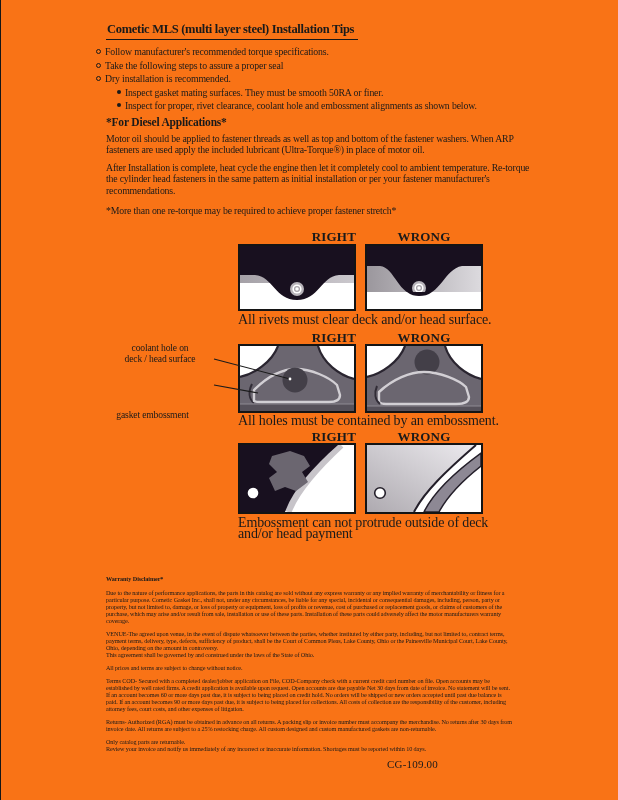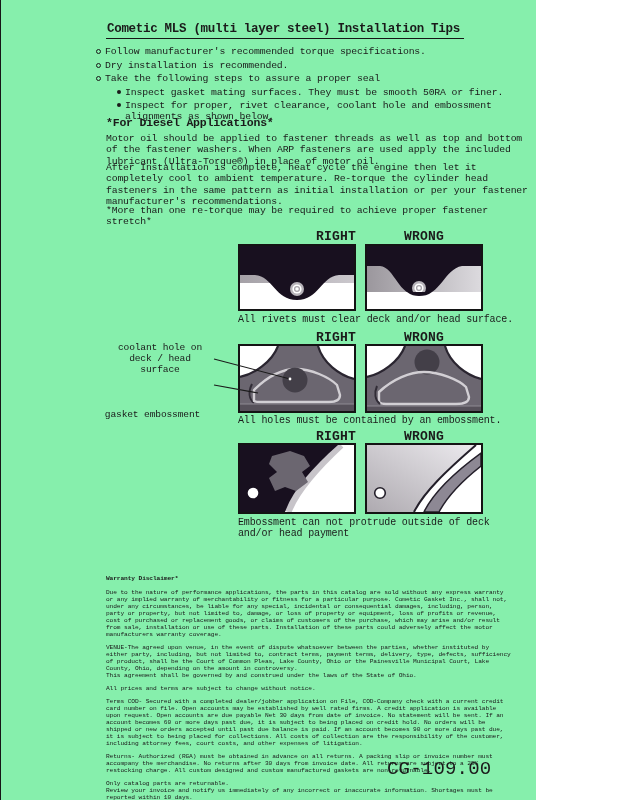--- a/index.html
+++ b/index.html
@@ -1,18 +1,18 @@
 <!DOCTYPE html>
 <html><head>
 <meta charset="utf-8">
 <style>
   html,body { margin:0; padding:0; background:#ffffff; }
   .page {
-    position:relative; width:536px; height:800px; background:#86efac;
-    font-family:Liberation Mono, monospace; color:#1a1a1a; overflow:hidden;
+    position:relative; width:618px; height:800px; background:#f97316;
+    font-family:Liberation Serif, serif; color:#1a1a1a; overflow:hidden;
   }
   .left-rule { position:absolute; left:0; top:0; width:1px; height:800px; background:#161616; }
 
   .title {
     position:absolute; left:106px; top:22px;
     font-size:12.5px; font-weight:bold; letter-spacing:-0.3px;
     border-bottom:1.5px solid #161616; padding:0 4px 2px 1px; white-space:nowrap;
   }
 
   .bullets { position:absolute; left:96px; top:46px; font-size:9.8px; letter-spacing:-0.15px; }
@@ -25,54 +25,54 @@
   .diesel-heading { position:absolute; left:106px; top:116px; font-size:11.5px; font-weight:bold; letter-spacing:-0.2px; }
   .body-para { position:absolute; left:106px; width:424px; font-size:9.8px; line-height:11.3px; letter-spacing:-0.18px; }
   .p1 { top:133px; } .p2 { top:162px; } .pnote { top:205px; }
 
   .dg-label { position:absolute; width:118px; text-align:center; font-size:13px; font-weight:bold; letter-spacing:0.2px; }
   .panel { position:absolute; width:118px; border:2px solid #141414; box-sizing:border-box; background:#fff; }
   .panel svg { display:block; width:100%; height:100%; }
   .r1 { top:244px; height:67px; } .r2 { top:344px; height:69px; } .r3 { top:443px; height:71px; }
   .colL { left:238px;text-align:right; } .colR { left:365px; }
   .lbl1 { top:229px; } .lbl2 { top:330px; } .lbl3 { top:429px; }
-  .caption { position:absolute; left:238px; font-size:10px; letter-spacing:-0.15px; line-height:11px; white-space:pre-line; }
+  .caption { position:absolute; left:238px; font-size:14px; letter-spacing:-0.15px; line-height:11px; white-space:pre-line; }
   .cap1 { top:314px; } .cap2 { top:415px; } .cap3 { top:517px; }
 
   .callout { position:absolute; text-align:center; font-size:9.6px; line-height:10.8px; letter-spacing:-0.15px; white-space:pre-line; }
   .co-coolant { left:108px; top:343px; width:104px; }
   .co-gasket  { left:93px;  top:400px; width:119px;margin-top:10px; }
   .pointer-svg { position:absolute; left:0; top:0; width:618px; height:800px; pointer-events:none; }
 
   .disclaimer { position:absolute; left:106px; top:575px; width:408px; font-size:6.2px; line-height:7px; letter-spacing:-0.1px; }
   .disc-h { font-weight:bold; margin:0 0 7px 0; }
   .disc-p { margin:0 0 6px 0; white-space:pre-line; }
 
-  .footer-code { position:absolute; left:387px; top:758px; font-size:19px; letter-spacing:0.2px; }
+  .footer-code { position:absolute; left:387px; top:758px; font-size:11px; letter-spacing:0.2px; }
 </style>
 </head>
 <body>
 
 <div class="page">
   <div class="left-rule"></div>
 
   <div class="title">Cometic MLS (multi layer steel) Installation Tips</div>
 
   <div class="bullets">
     <div class="b-row">
       <span class="marker open"></span>
       <span>Follow manufacturer's recommended torque specifications.</span>
     </div>
     <div class="b-row">
       <span class="marker open"></span>
-      <span>Dry installation is recommended.</span>
+      <span>Take the following steps to assure a proper seal</span>
     </div>
     <div class="b-row">
       <span class="marker open"></span>
-      <span>Take the following steps to assure a proper seal</span>
+      <span>Dry installation is recommended.</span>
     </div>
     <div class="b-row sub">
       <span class="marker filled"></span>
       <span>Inspect gasket mating surfaces.  They must be smooth 50RA or finer.</span>
     </div>
     <div class="b-row sub">
       <span class="marker filled"></span>
       <span>Inspect for proper, rivet clearance, coolant hole and embossment alignments as shown below.</span>
     </div>
   </div>

